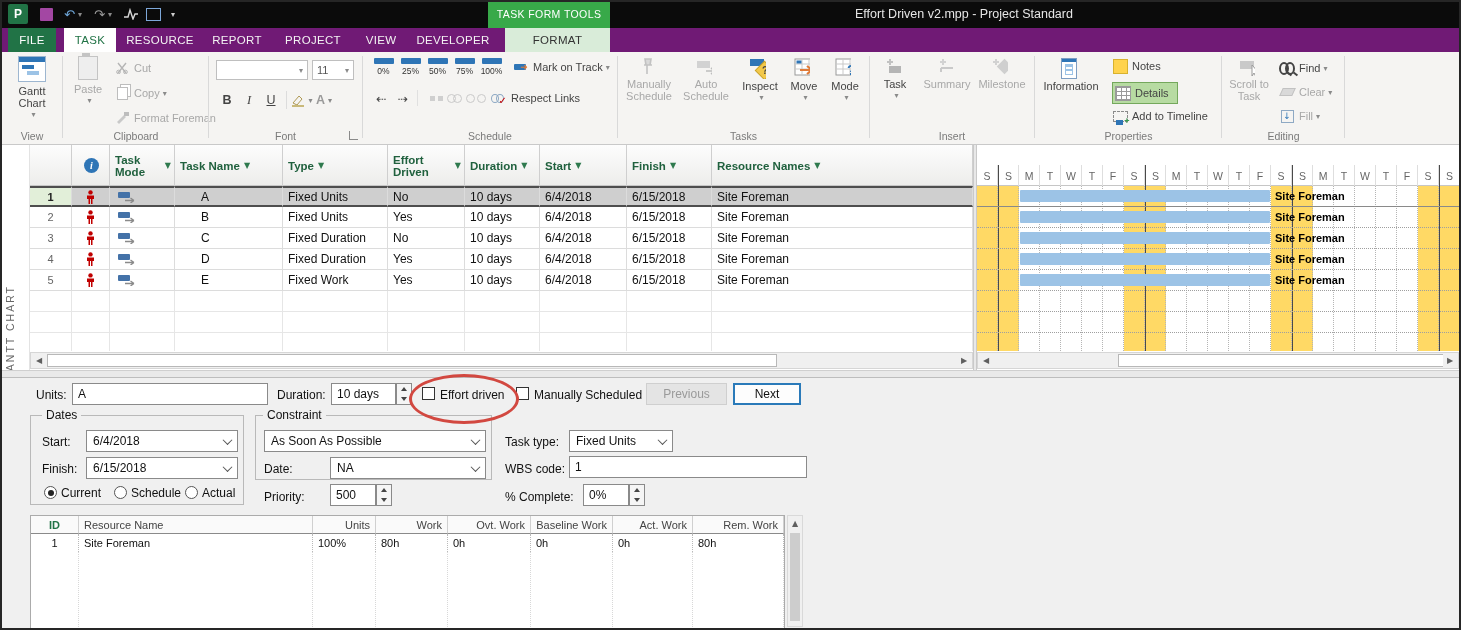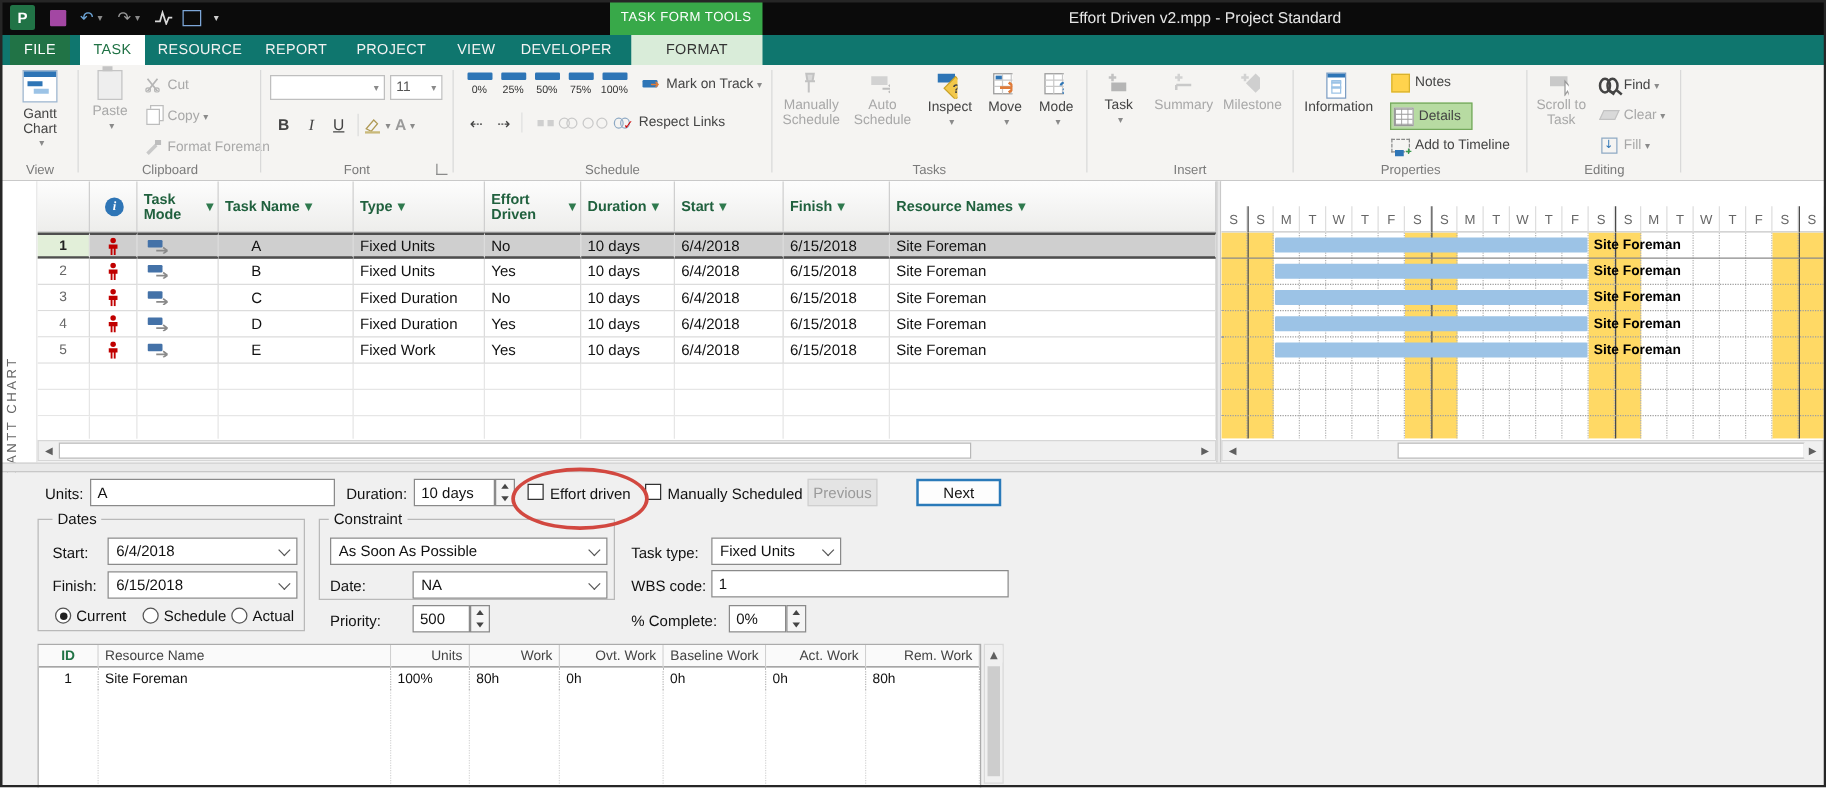--- a/index.html
+++ b/index.html
@@ -3,21 +3,21 @@
 <meta charset="utf-8">
 <style>
   html,body{margin:0;padding:0}
   body{width:1461px;height:630px;position:relative;overflow:hidden;background:#fff;
        font-family:"Liberation Sans",sans-serif;-webkit-font-smoothing:antialiased}
   .abs{position:absolute}
   #win-border{left:0;top:0;right:0;bottom:0;border:2px solid #262626;z-index:200;pointer-events:none}
 
   
   #titlebar{left:0;top:0;width:1461px;height:28px;background:#0b0b0b}
-  #tabrow{left:0;top:28px;width:1461px;height:24px;background:#0f766e}
+  #tabrow{left:0;top:28px;width:1461px;height:24px;background:#701a75}
   .qat-btn{height:20px;display:inline-flex;align-items:center;justify-content:center;color:#cfcfcf;font-size:13px}
   .title-text{color:#e6e6e6;font-size:12.5px;white-space:nowrap}
   .tab{position:absolute;top:0;height:24px;display:flex;align-items:center;justify-content:center;
        color:#f2f2f2;font-size:11.5px;letter-spacing:.3px;padding:0 10px;box-sizing:border-box}
   .tab.file{background:#217346;color:#fff}
   .tab.active{background:#fff;color:#217346}
   .tab.fmt{background:#d9ecd9;color:#333}
   #ctx-group{left:488px;top:0;width:122px;height:28px;background:#38a949;color:#fff;
              font-size:10.5px;display:flex;align-items:center;justify-content:center;letter-spacing:.4px}
 
@@ -756,21 +756,21 @@
         <span class="tri-dn"></span>
       </div>
     </div>
 
   <span class="cb" style="left:422px;top:9px"></span>
   <span class="flabel" style="left:440px;top:10px">Effort driven</span>
 
   <span class="cb" style="left:516px;top:9px"></span>
   <span class="flabel" style="left:534px;top:10px">Manually Scheduled</span>
 
-  <div class="btn disabled" style="left:646px;top:5px;width:56px;height:22px">Previous</div>
+  <div class="btn disabled" style="left:646px;top:5px;width:81px;height:22px">Previous</div>
   <div class="btn focused" style="left:733px;top:5px;width:68px;height:22px">Next</div>
 
   <div class="groupbox" style="left:30px;top:37px;width:214px;height:90px"></div>
   <span class="gb-legend" style="left:42px;top:30px">Dates</span>
   <span class="flabel" style="left:42px;top:57px">Start:</span>
   <div class="fcombo" style="left:86px;top:52px;width:152px;height:22px">
       <span>6/4/2018</span>
       <span class="chev"></span>
     </div>
   <span class="flabel" style="left:42px;top:84px">Finish:</span>

